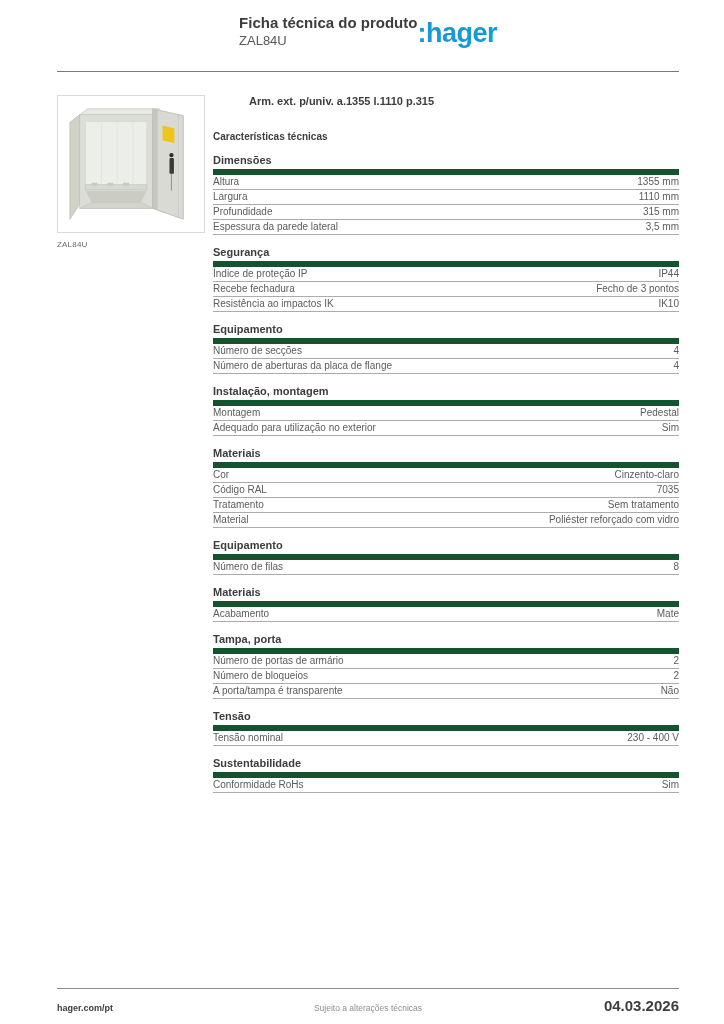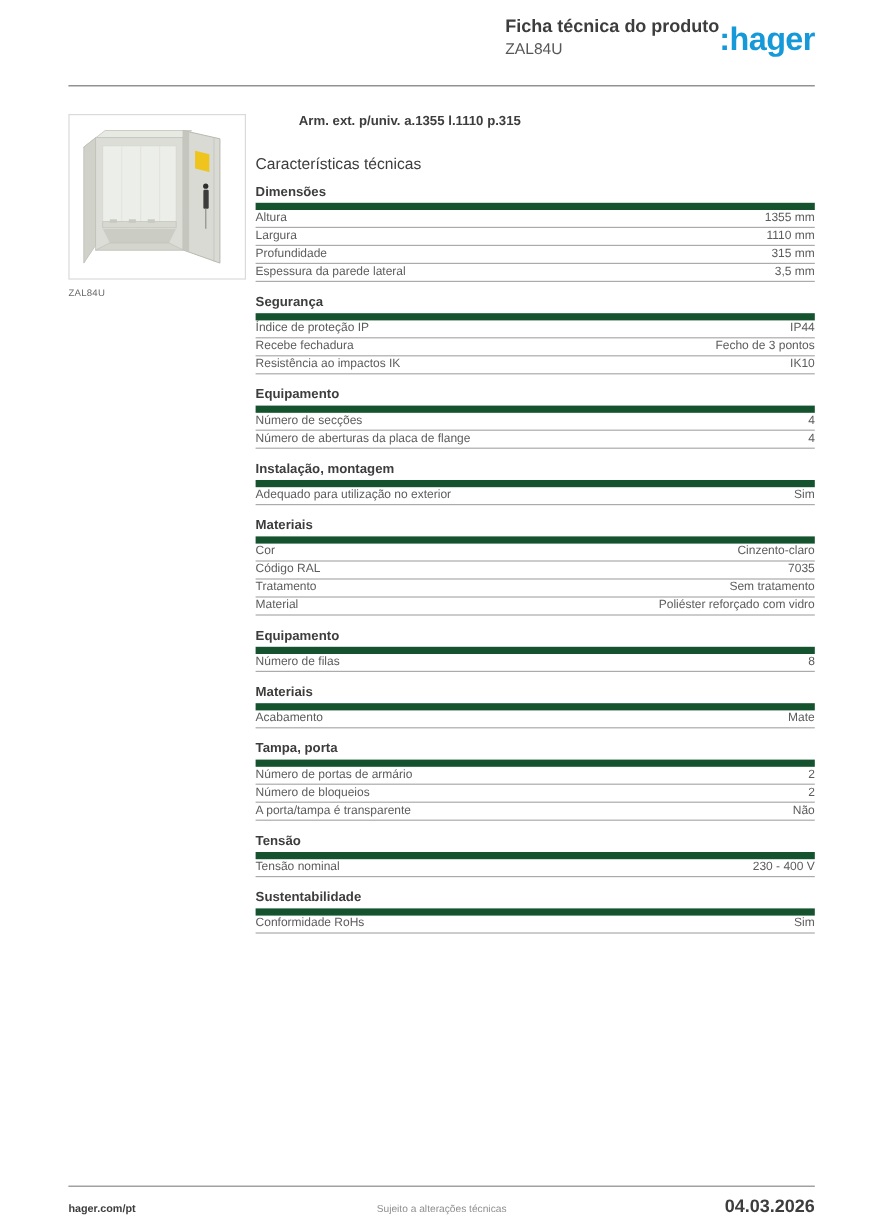--- a/index.html
+++ b/index.html
@@ -7,21 +7,21 @@
   body { font-family:"Liberation Sans", sans-serif; }
   .page {
     position:relative;
     width:724px; height:1024px;
     background:#ffffff;
     overflow:hidden;
   }
   
   .header {
     position:absolute; left:57px; right:45px; top:14px;
-    display:flex; justify-content:flex-end; align-items:flex-start;
+    display:flex; justify-content:center; align-items:flex-start;
   }
   .doc-title { font-size:15px; font-weight:bold; color:#3d3d3d; line-height:18px; }
   .doc-code  { font-size:13px; font-weight:normal; color:#575757; line-height:17px; }
   .brand-logo {
     font-size:27px; font-weight:bold; color:#1699d8;
     letter-spacing:-0.5px; line-height:30px; margin-top:4px;
   }
   .header-rule {
     position:absolute; left:57px; right:45px; top:71px;
     border-top:1px solid #787878;
@@ -33,21 +33,21 @@
   }
   .left-col { width:148px; flex:none; }
   .image-box {
     width:148px; height:138px;
     border:1px solid #dadada; background:#ffffff;
     display:flex; align-items:center; justify-content:center;
   }
   .image-caption { font-size:8px; color:#6a6a6a; margin-top:7px; letter-spacing:0.2px; }
   .right-col { flex:1; margin-left:8px; }
   .product-name { font-size:11px; font-weight:bold; color:#3d3d3d; line-height:13px;margin-left:36px; }
-  .char-title   { font-size:13px; font-weight:normal; color:#3d3d3d; line-height:13px; margin-top:22px; }
+  .char-title   { font-size:10px; font-weight:bold; color:#3d3d3d; line-height:13px; margin-top:22px; }
   
   .spec-section { margin-top:12px; }
   .sec-title {
     font-size:11px; font-weight:bold; color:#3d3d3d;
     line-height:11px; padding-bottom:3px;
     border-bottom:6px solid #14532d;
   }
   .spec-row {
     display:flex; justify-content:space-between; align-items:baseline;
     font-size:10px; color:#5c5c5c;
@@ -172,20 +172,24 @@
         </div>
         <div class="spec-row">
           <span class="lbl">Número de aberturas da placa de flange</span>
           <span class="val">4</span>
         </div>
       </div>
 
       <div class="spec-section">
         <div class="sec-title">Instalação, montagem</div>
         <div class="spec-row">
+          <span class="lbl">Montagem</span>
+          <span class="val">Pedestal</span>
+        </div>
+        <div class="spec-row">
           <span class="lbl">Adequado para utilização no exterior</span>
           <span class="val">Sim</span>
         </div>
       </div>
 
       <div class="spec-section">
         <div class="sec-title">Materiais</div>
         <div class="spec-row">
           <span class="lbl">Cor</span>
           <span class="val">Cinzento-claro</span>

